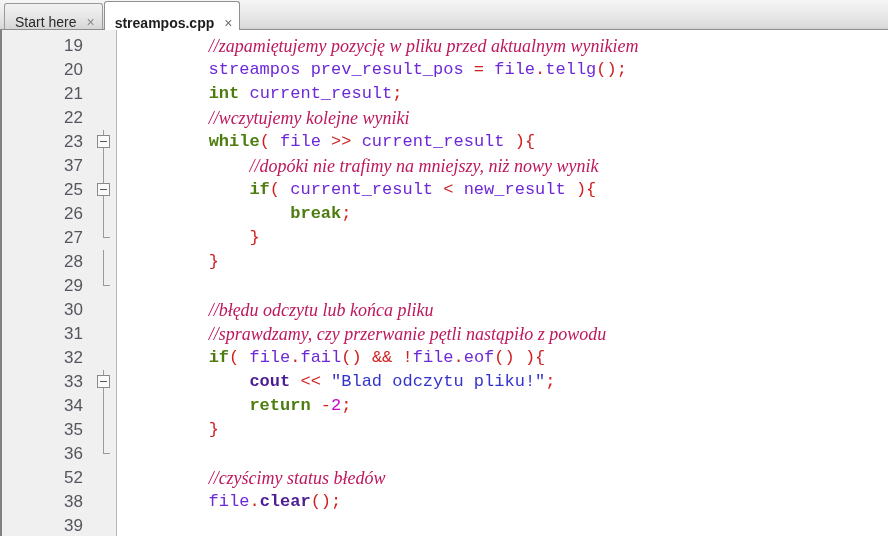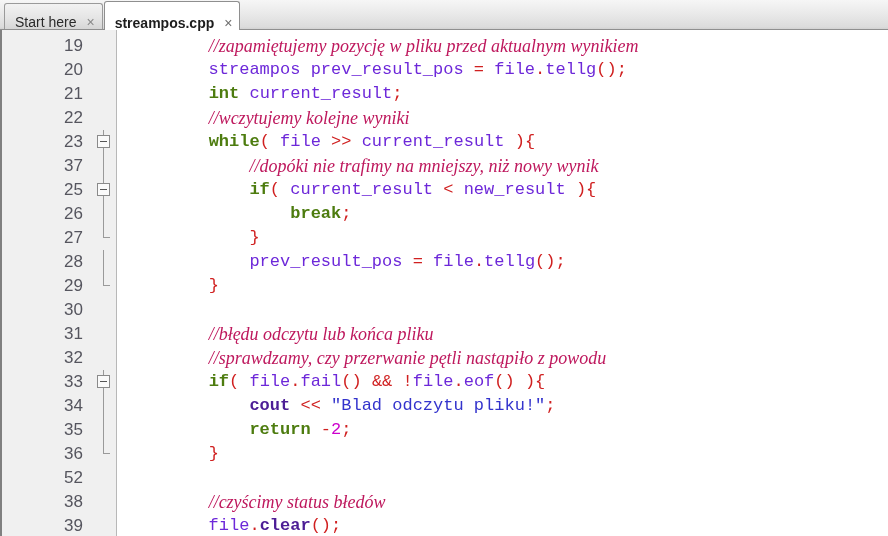--- a/index.html
+++ b/index.html
@@ -263,21 +263,20 @@
   <div class="code" id="code">
       <div class="cline"><span class="t-id">        </span><span class="t-com">//zapamiętujemy pozycję w pliku przed aktualnym wynikiem</span></div>
       <div class="cline"><span class="t-id">        streampos prev_result_pos </span><span class="t-op">=</span><span class="t-id"> file</span><span class="t-op">.</span><span class="t-id">tellg</span><span class="t-op">();</span></div>
       <div class="cline"><span class="t-id">        </span><span class="t-kw">int</span><span class="t-id"> current_result</span><span class="t-op">;</span></div>
       <div class="cline"><span class="t-id">        </span><span class="t-com">//wczytujemy kolejne wyniki</span></div>
       <div class="cline"><span class="t-id">        </span><span class="t-kw">while</span><span class="t-op">(</span><span class="t-id"> file </span><span class="t-op">&gt;&gt;</span><span class="t-id"> current_result </span><span class="t-op">){</span></div>
       <div class="cline"><span class="t-id">            </span><span class="t-com">//dopóki nie trafimy na mniejszy, niż nowy wynik</span></div>
       <div class="cline"><span class="t-id">            </span><span class="t-kw">if</span><span class="t-op">(</span><span class="t-id"> current_result </span><span class="t-op">&lt;</span><span class="t-id"> new_result </span><span class="t-op">){</span></div>
       <div class="cline"><span class="t-id">                </span><span class="t-kw">break</span><span class="t-op">;</span></div>
       <div class="cline"><span class="t-id">            </span><span class="t-op">}</span></div>
-      <div class="cline"><span class="t-id">            prev_result_pos </span><span class="t-op">=</span><span class="t-id"> file</span><span class="t-op">.</span><span class="t-id">tellg</span><span class="t-op">();</span></div>
       <div class="cline"><span class="t-id">        </span><span class="t-op">}</span></div>
       <div class="cline">&nbsp;</div>
       <div class="cline"><span class="t-id">        </span><span class="t-com">//błędu odczytu lub końca pliku</span></div>
       <div class="cline"><span class="t-id">        </span><span class="t-com">//sprawdzamy, czy przerwanie pętli nastąpiło z powodu</span></div>
       <div class="cline"><span class="t-id">        </span><span class="t-kw">if</span><span class="t-op">(</span><span class="t-id"> file</span><span class="t-op">.</span><span class="t-id">fail</span><span class="t-op">() </span><span class="t-op">&amp;&amp;</span><span class="t-id"> </span><span class="t-op">!</span><span class="t-id">file</span><span class="t-op">.</span><span class="t-id">eof</span><span class="t-op">() ){</span></div>
       <div class="cline"><span class="t-id">            </span><span class="t-fn">cout</span><span class="t-id"> </span><span class="t-op">&lt;&lt;</span><span class="t-id"> </span><span class="t-str">"Blad odczytu pliku!"</span><span class="t-op">;</span></div>
       <div class="cline"><span class="t-id">            </span><span class="t-kw">return</span><span class="t-id"> </span><span class="t-op">-</span><span class="t-num">2</span><span class="t-op">;</span></div>
       <div class="cline"><span class="t-id">        </span><span class="t-op">}</span></div>
       <div class="cline">&nbsp;</div>
       <div class="cline"><span class="t-id">        </span><span class="t-com">//czyścimy status błedów</span></div>

